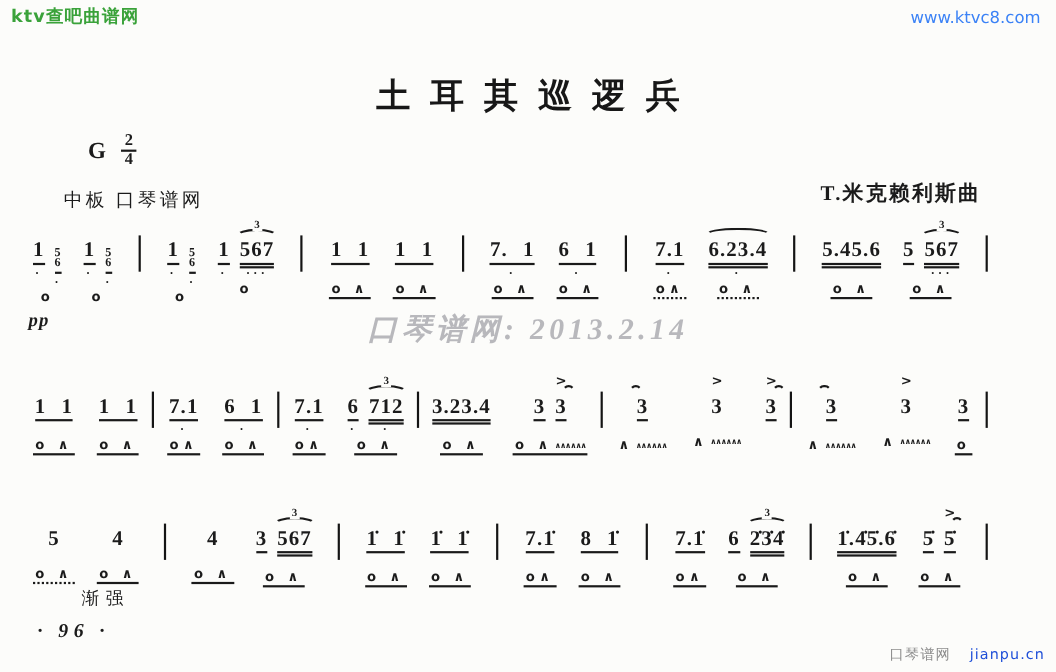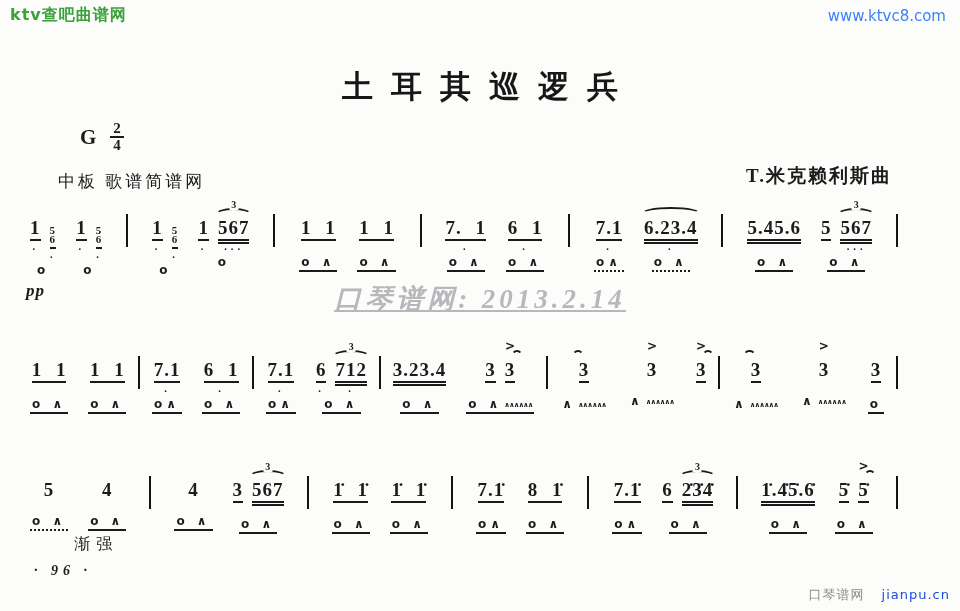--- a/index.html
+++ b/index.html
@@ -13,22 +13,22 @@
   .hdr-r{position:absolute;top:7px;right:14px;font:500 15px "DejaVu Sans","Liberation Sans",sans-serif;color:#3b82f6;}
   .title{position:absolute;top:52px;left:0;width:100%;text-align:center;
          font-size:31px;font-weight:700;letter-spacing:18px;text-indent:18px;color:#171717;margin-top:14px;}
   .keysig{position:absolute;top:121px;left:80px;display:flex;align-items:center;gap:14px;font-weight:700;}
   .keysig .k{font-size:21px;}
   .ts{display:inline-flex;flex-direction:column;align-items:center;font-size:15px;line-height:15px;font-weight:700;}
   .ts .num{border-bottom:2px solid #1b1b1b;padding:0 3px 0 3px;}
   .composer{position:absolute;top:127px;right:68px;font-size:19px;font-weight:700;letter-spacing:2px;margin-top:36px;}
   .tempo{position:absolute;top:170px;left:58px;font-size:17px;letter-spacing:3px;}
   .watermark{position:absolute;top:281px;left:0;width:100%;text-align:center;
-             font-style:italic;font-weight:700;font-size:27px;color:#b8b8bc;letter-spacing:4px;text-decoration:underline;}
-  .pagenum{position:absolute;top:563px;left:34px;font-style:italic;font-weight:700;font-size:14px;letter-spacing:5px;}
+             font-style:italic;font-weight:700;font-size:27px;color:#b8b8bc;letter-spacing:4px;}
+  .pagenum{position:absolute;top:563px;left:34px;font-style:italic;font-weight:700;font-size:18px;letter-spacing:5px;}
   .footer{position:absolute;top:586px;right:10px;font:13px "DejaVu Sans","Liberation Sans",sans-serif;color:#8d8d8d;letter-spacing:1px;}
   .footer .url{color:#1d4ed8;margin-left:17px;}
 
   
   .system{position:absolute;left:30px;right:62px;display:flex;justify-content:space-between;align-items:flex-start;}
   .sys0{top:198px;} .sys1{top:340px;} .sys2{top:460px;}
   .measure{display:flex;align-items:flex-start;gap:20px;}
   .bar{width:2px;height:33px;background:#141414;margin-top:16px;}
   .cell{display:flex;flex-direction:column;align-items:center;padding-top:20px;position:relative;}
   .partsrow{display:flex;align-items:flex-start;}
@@ -68,21 +68,21 @@
 
 <div class="keysig">
   <span class="k">G</span>
   <span class="ts">
     <span class="num">2</span>
     <span class="den">4</span>
   </span>
 </div>
 
 <div class="composer">T.米克赖利斯曲</div>
-<div class="tempo">中板  歌谱简谱网</div>
+<div class="tempo">中板  口琴谱网</div>
 
 <div id="score">
     <div class="system sys0">
       <div class="measure">
         <div class="cell">
           <div class="partsrow">
             <span class="part">
               <span class="pt u1">1</span>
               <span class="pbd">·</span>
             </span>

